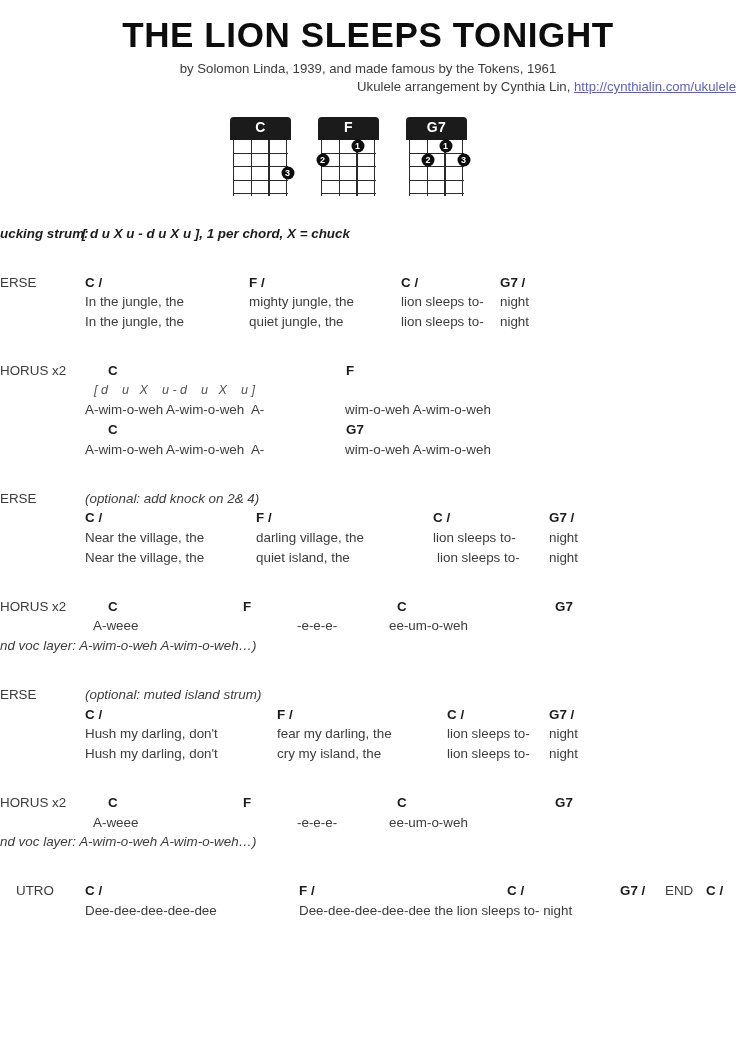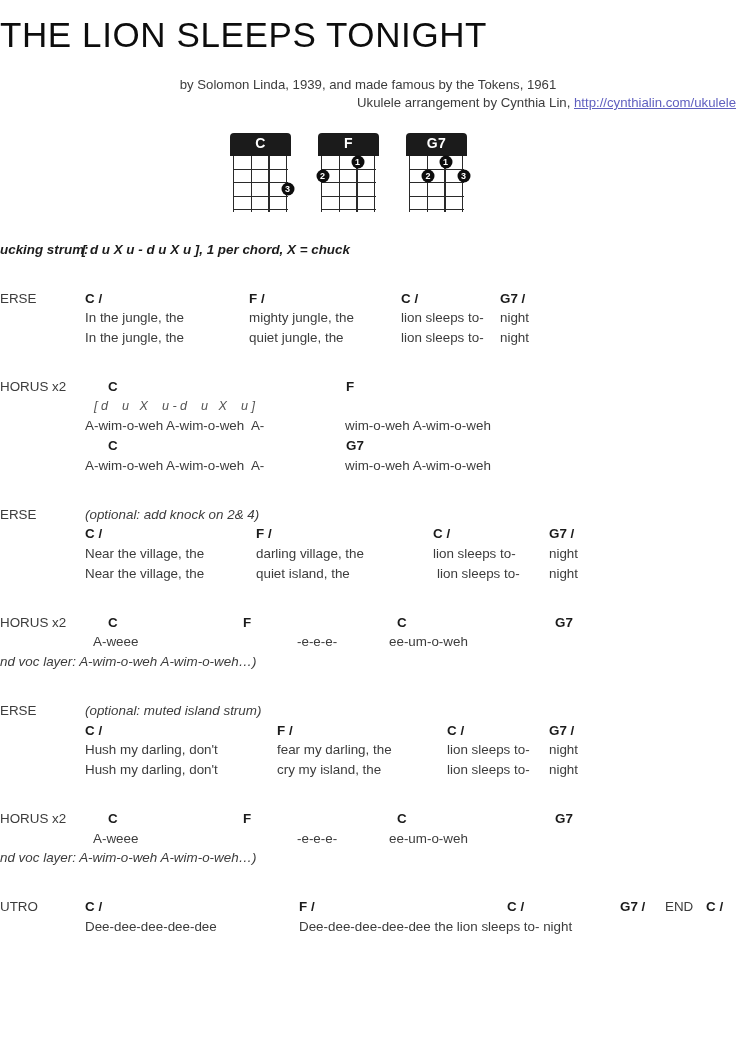--- a/index.html
+++ b/index.html
@@ -11,33 +11,33 @@
     width: 736px;
     height: 1042px;
     position: relative;
     overflow: hidden;
     font-family: "Liberation Sans", sans-serif;
     color: #3c3c3c;
   }
 
   
   .title {
-    text-align: left;
+    text-align: center;
     font-size: 35px;
-    font-weight: normal;
+    font-weight: bold;
     letter-spacing: 0.6px;
     color: #0d0d0d;
     margin: 17px 0 0 0;
     line-height: 1.05;
   }
   .byline {
     text-align: center;
     font-size: 13.2px;
     color: #3c3c3c;
-    margin-top: 22px;
+    margin-top: 6px;
     line-height: 1.42;
   }
   .byline-2 {
     text-align: right;
     font-size: 13.2px;
     color: #3c3c3c;
     line-height: 1.42;
     padding-left: 36px;
   }
   .url-link {
@@ -348,21 +348,21 @@
     <span class="cell plain" style="left:389px">ee-um-o-weh</span>
   </div>
   <div class="row">
     <span class="cell ital" style="left:0px">nd voc layer: A-wim-o-weh A-wim-o-weh…)</span>
   </div>
 
   <div class="spacer"></div>
   <div class="spacer-sm"></div>
 
   <div class="row">
-    <span class="cell label" style="left:0px">UTRO</span>
+    <span class="cell label" style="left:16px">UTRO</span>
     <span class="cell chord-txt" style="left:85px">C /</span>
     <span class="cell chord-txt" style="left:299px">F /</span>
     <span class="cell chord-txt" style="left:507px">C /</span>
     <span class="cell chord-txt" style="left:620px">G7 /</span>
     <span class="cell plain" style="left:665px">END</span>
     <span class="cell chord-txt" style="left:706px">C /</span>
   </div>
   <div class="row">
     <span class="cell plain" style="left:85px">Dee-dee-dee-dee-dee</span>
     <span class="cell plain" style="left:299px">Dee-dee-dee-dee-dee the lion sleeps to- night</span>

